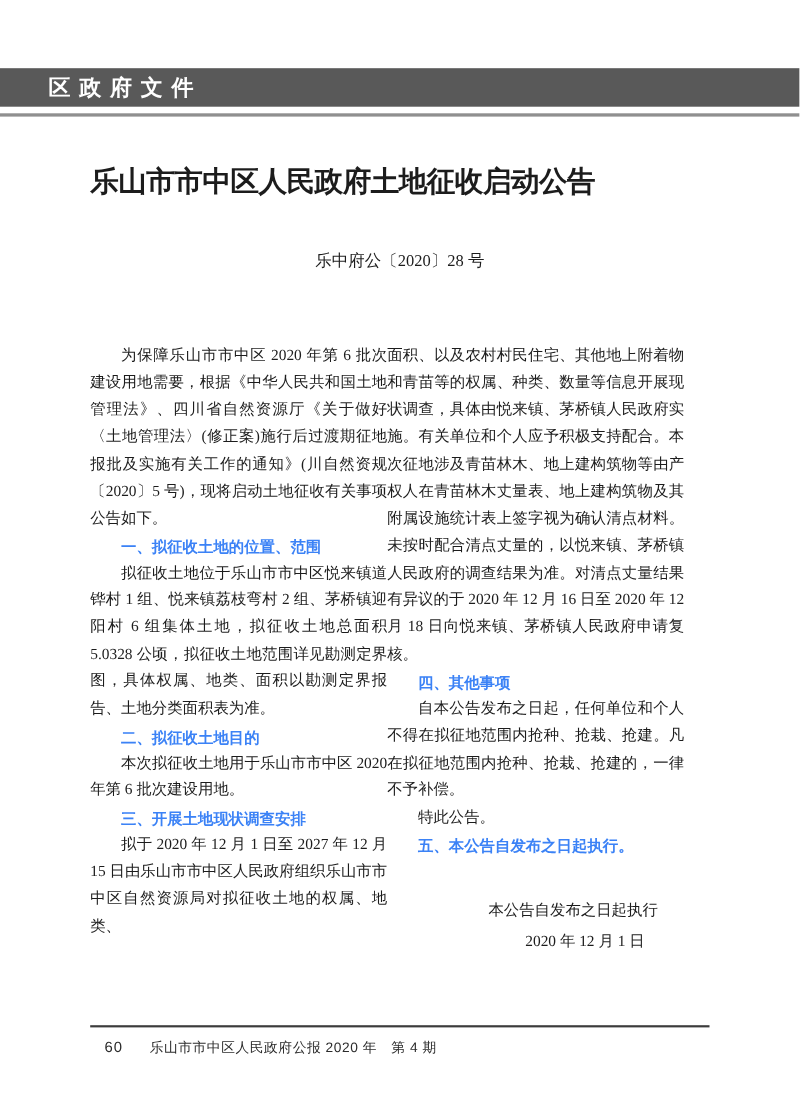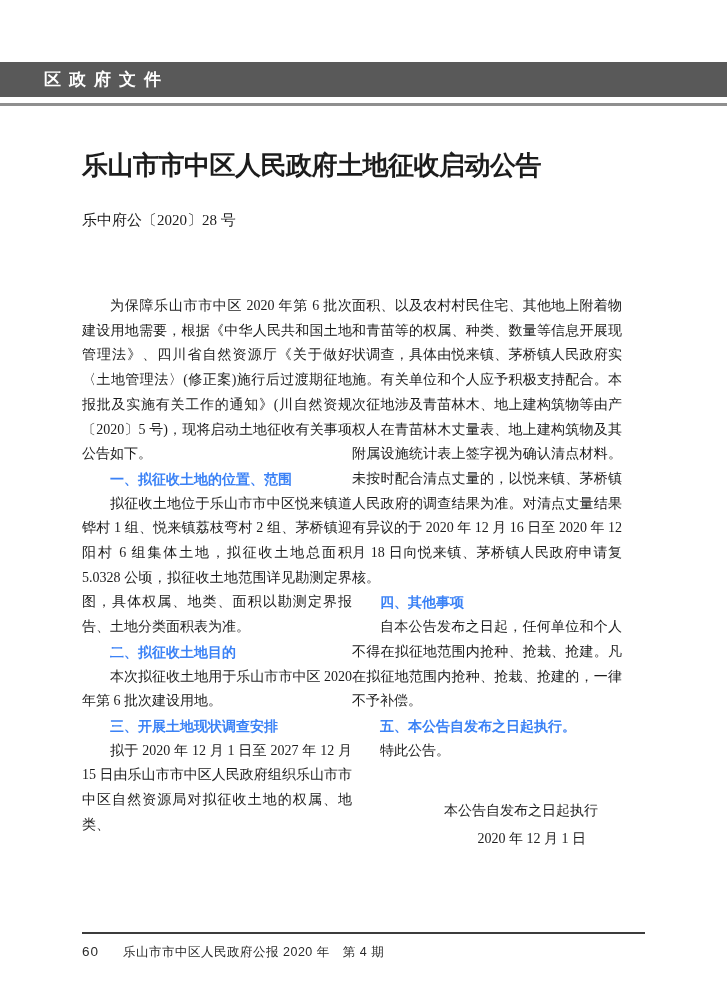--- a/index.html
+++ b/index.html
@@ -20,21 +20,21 @@
     height: 35px;
     background: #595959;
     display: flex;
     align-items: center;
   }
   .banner-label {
     margin-left: 44px;
     color: #ffffff;
     font-family: "Liberation Sans", sans-serif;
     font-weight: bold;
-    font-size: 17px;
+    font-size: 20px;
     letter-spacing: 8px;
     white-space: nowrap;
   }
   .banner-rule {
     position: absolute;
     top: 103px; left: 0; right: 0;
     height: 3px;
     background: #8f8f8f;
   }
 
@@ -46,22 +46,22 @@
   .doc-title {
     margin-top: 148px;
     text-align: left;
     font-size: 26px;
     font-weight: bold;
     letter-spacing: -0.5px;
     line-height: 36px;
     white-space: nowrap;
   }
   .doc-number {
-    margin-top: 26px;
-    text-align: left;
+    margin-top: 44px;
+    text-align: center;
     font-size: 15px;
     line-height: 20px;
   }
 
   .columns {
     margin-top: 64px;
     display: flex;
     justify-content: flex-start;
   }
   .column {
@@ -94,21 +94,21 @@
     position: absolute;
     top: 932px; left: 82px; right: 82px;
     border-top: 2px solid #3c3c3c;
     padding-top: 10px;
     display: flex;
     align-items: baseline;
     font-family: "Liberation Sans", sans-serif;
     font-size: 12.5px;
     color: #2b2b2b;
   }
-  .page-number { margin-left: 0; font-size: 13.5px; letter-spacing: 1px; }
+  .page-number { margin-left: 13px; font-size: 13.5px; letter-spacing: 1px; }
   .publication { margin-left: 24px; letter-spacing: 0.5px; }
 </style>
 </head>
 <body>
 
 <div class="page" style="color: rgb(28, 28, 28);">
 
   <div class="banner" style="background: rgb(89, 89, 89);">
     <span class="banner-label" style="color: rgb(255, 255, 255);">区政府文件</span>
   </div>
@@ -128,22 +128,22 @@
             <div class="block para">本次拟征收土地用于乐山市市中区 2020 年第 6 批次建设用地。</div>
             <div class="block heading">三、开展土地现状调查安排</div>
             <div class="block para">拟于 2020 年 12 月 1 日至 2027 年 12 月 15 日由乐山市市中区人民政府组织乐山市市中区自然资源局对拟征收土地的权属、地类、</div>
           </div>
       </div>
       <div class="column">
         <div>
             <div class="block para-cont">面积、以及农村村民住宅、其他地上附着物和青苗等的权属、种类、数量等信息开展现状调查，具体由悦来镇、茅桥镇人民政府实施。有关单位和个人应予积极支持配合。本次征地涉及青苗林木、地上建构筑物等由产权人在青苗林木丈量表、地上建构筑物及其附属设施统计表上签字视为确认清点材料。未按时配合清点丈量的，以悦来镇、茅桥镇人民政府的调查结果为准。对清点丈量结果有异议的于 2020 年 12 月 16 日至 2020 年 12 月 18 日向悦来镇、茅桥镇人民政府申请复核。</div>
             <div class="block heading">四、其他事项</div>
             <div class="block para">自本公告发布之日起，任何单位和个人不得在拟征地范围内抢种、抢栽、抢建。凡在拟征地范围内抢种、抢栽、抢建的，一律不予补偿。</div>
+            <div class="block para">特此公告。</div>
             <div class="block heading">五、本公告自发布之日起执行。</div>
-            <div class="block para">特此公告。</div>
           </div>
         <div class="signature">
           <div class="sig-name">本公告自发布之日起执行</div>
           <div class="sig-date">2020 年 12 月 1 日</div>
         </div>
       </div>
     </div>
   </div>
 
   <div class="footer" style="border-top-color: rgb(60, 60, 60);">

